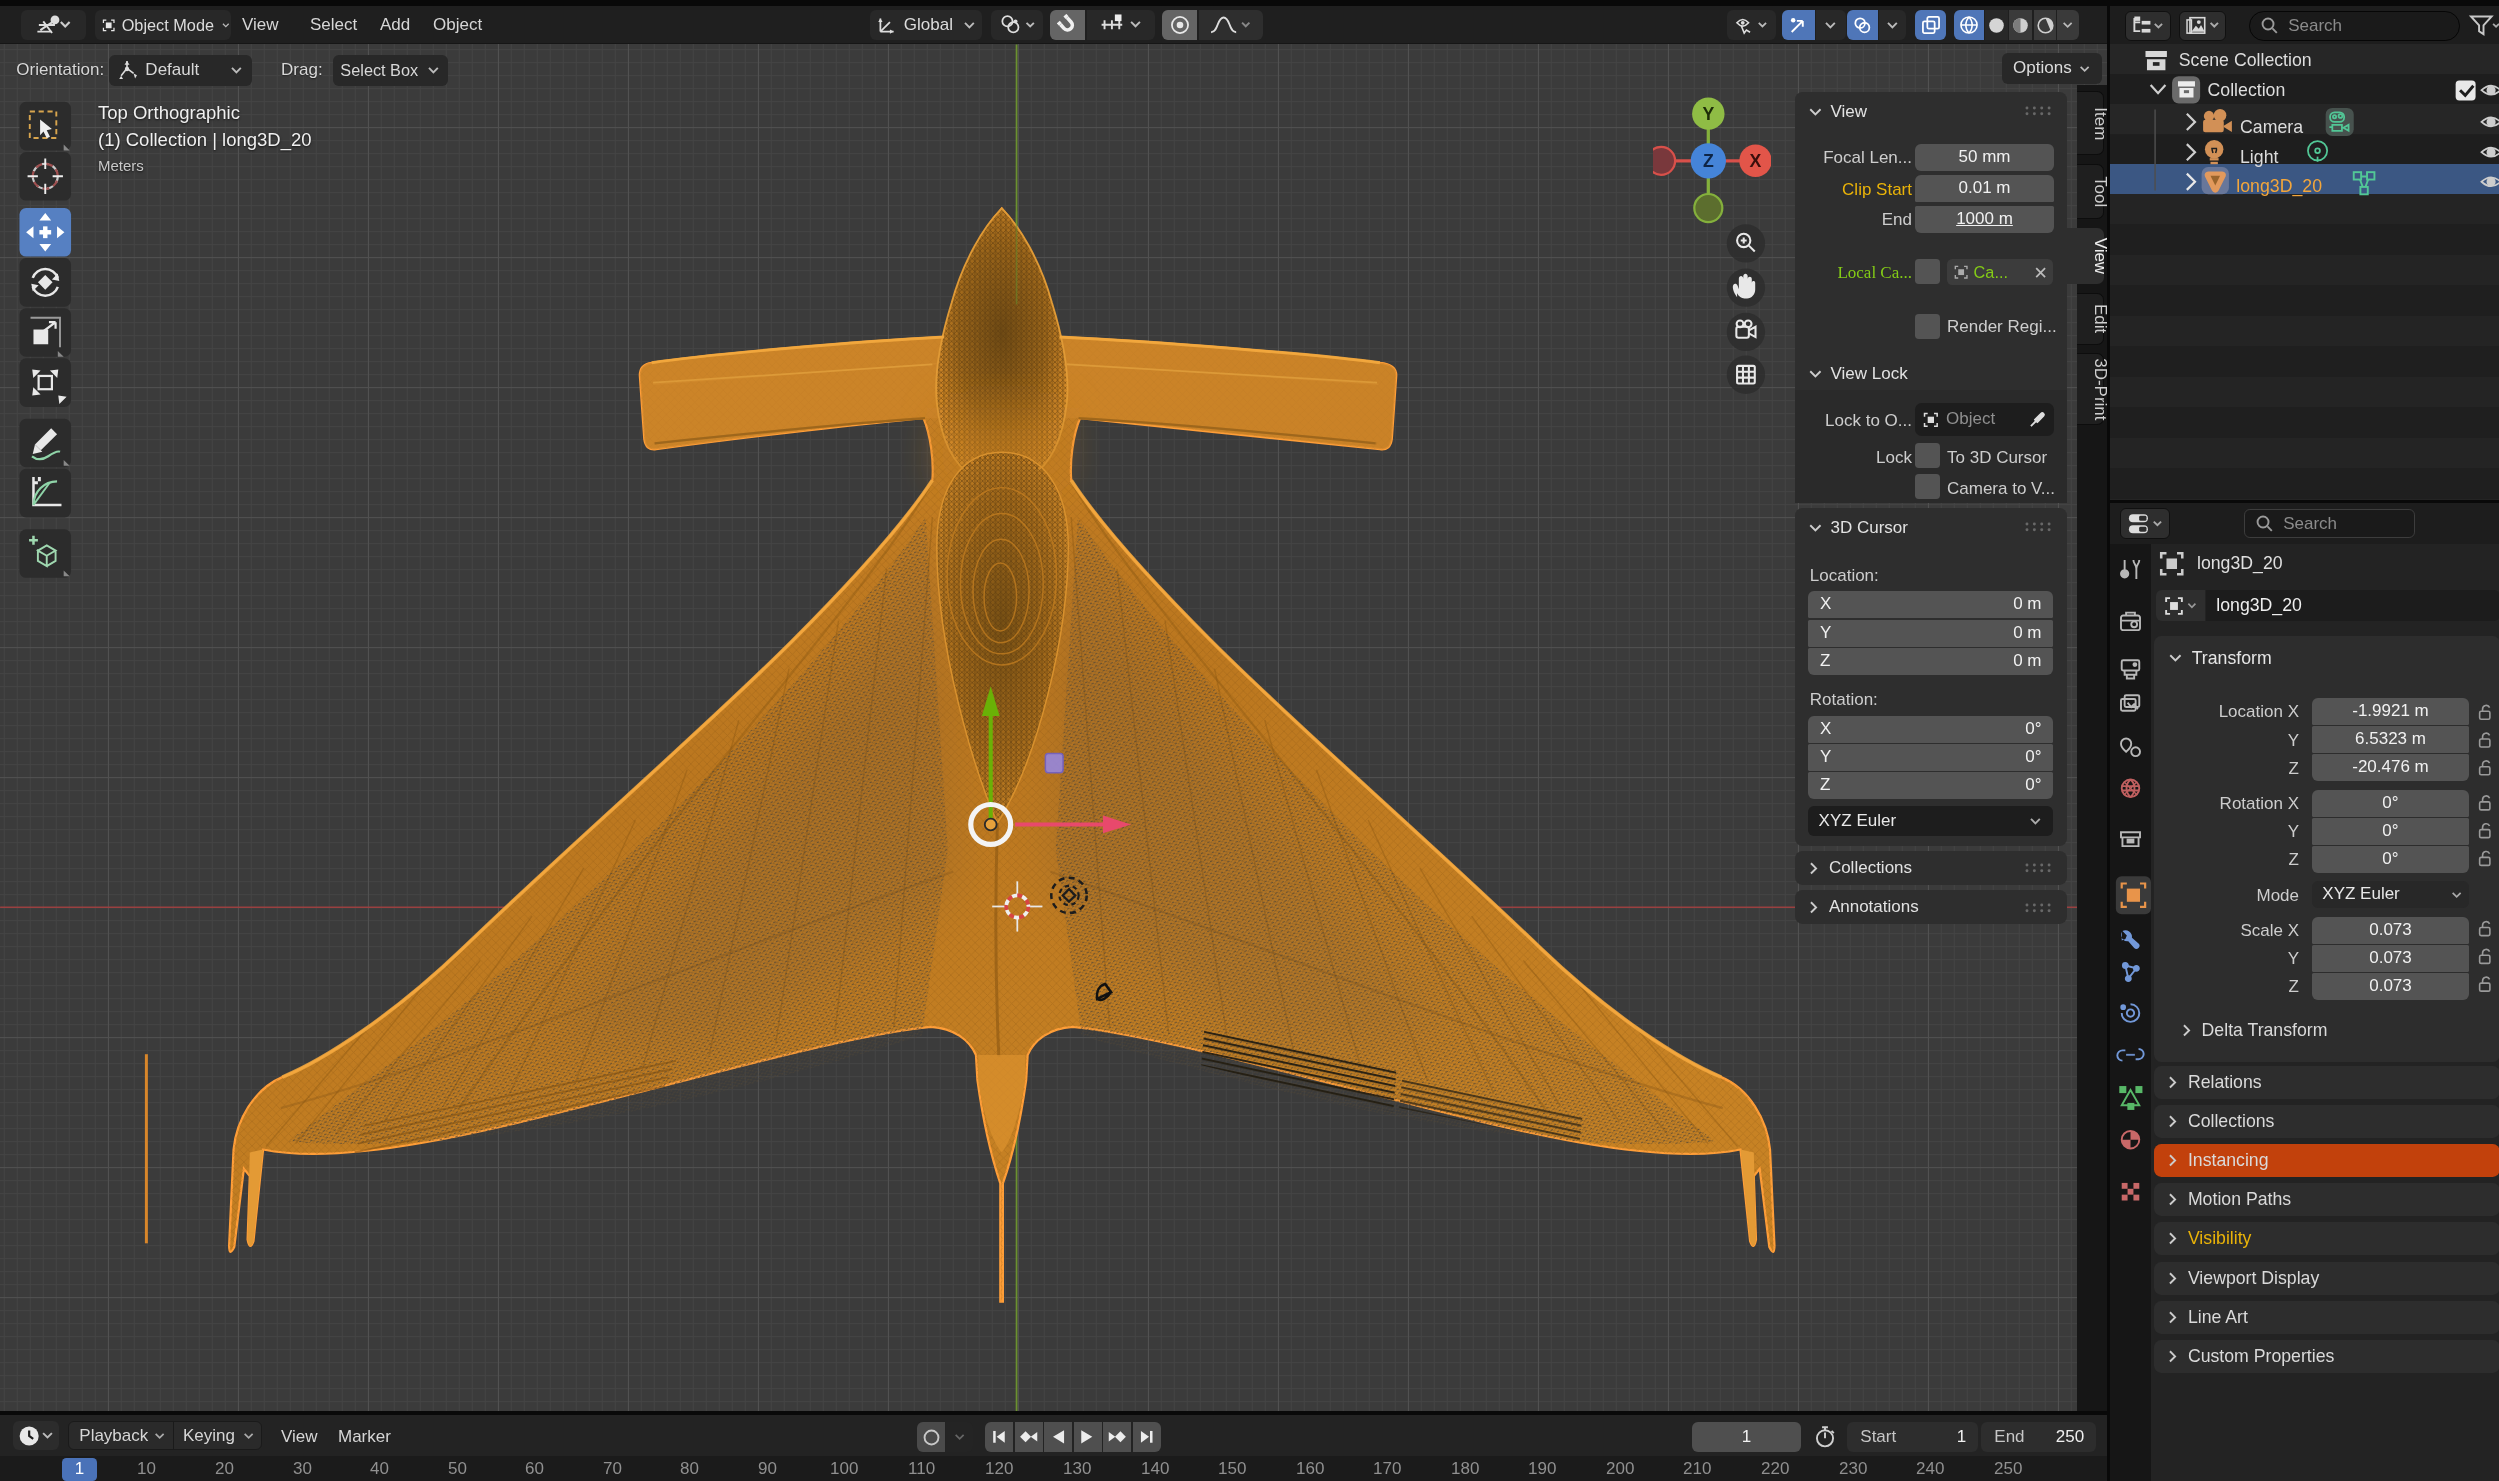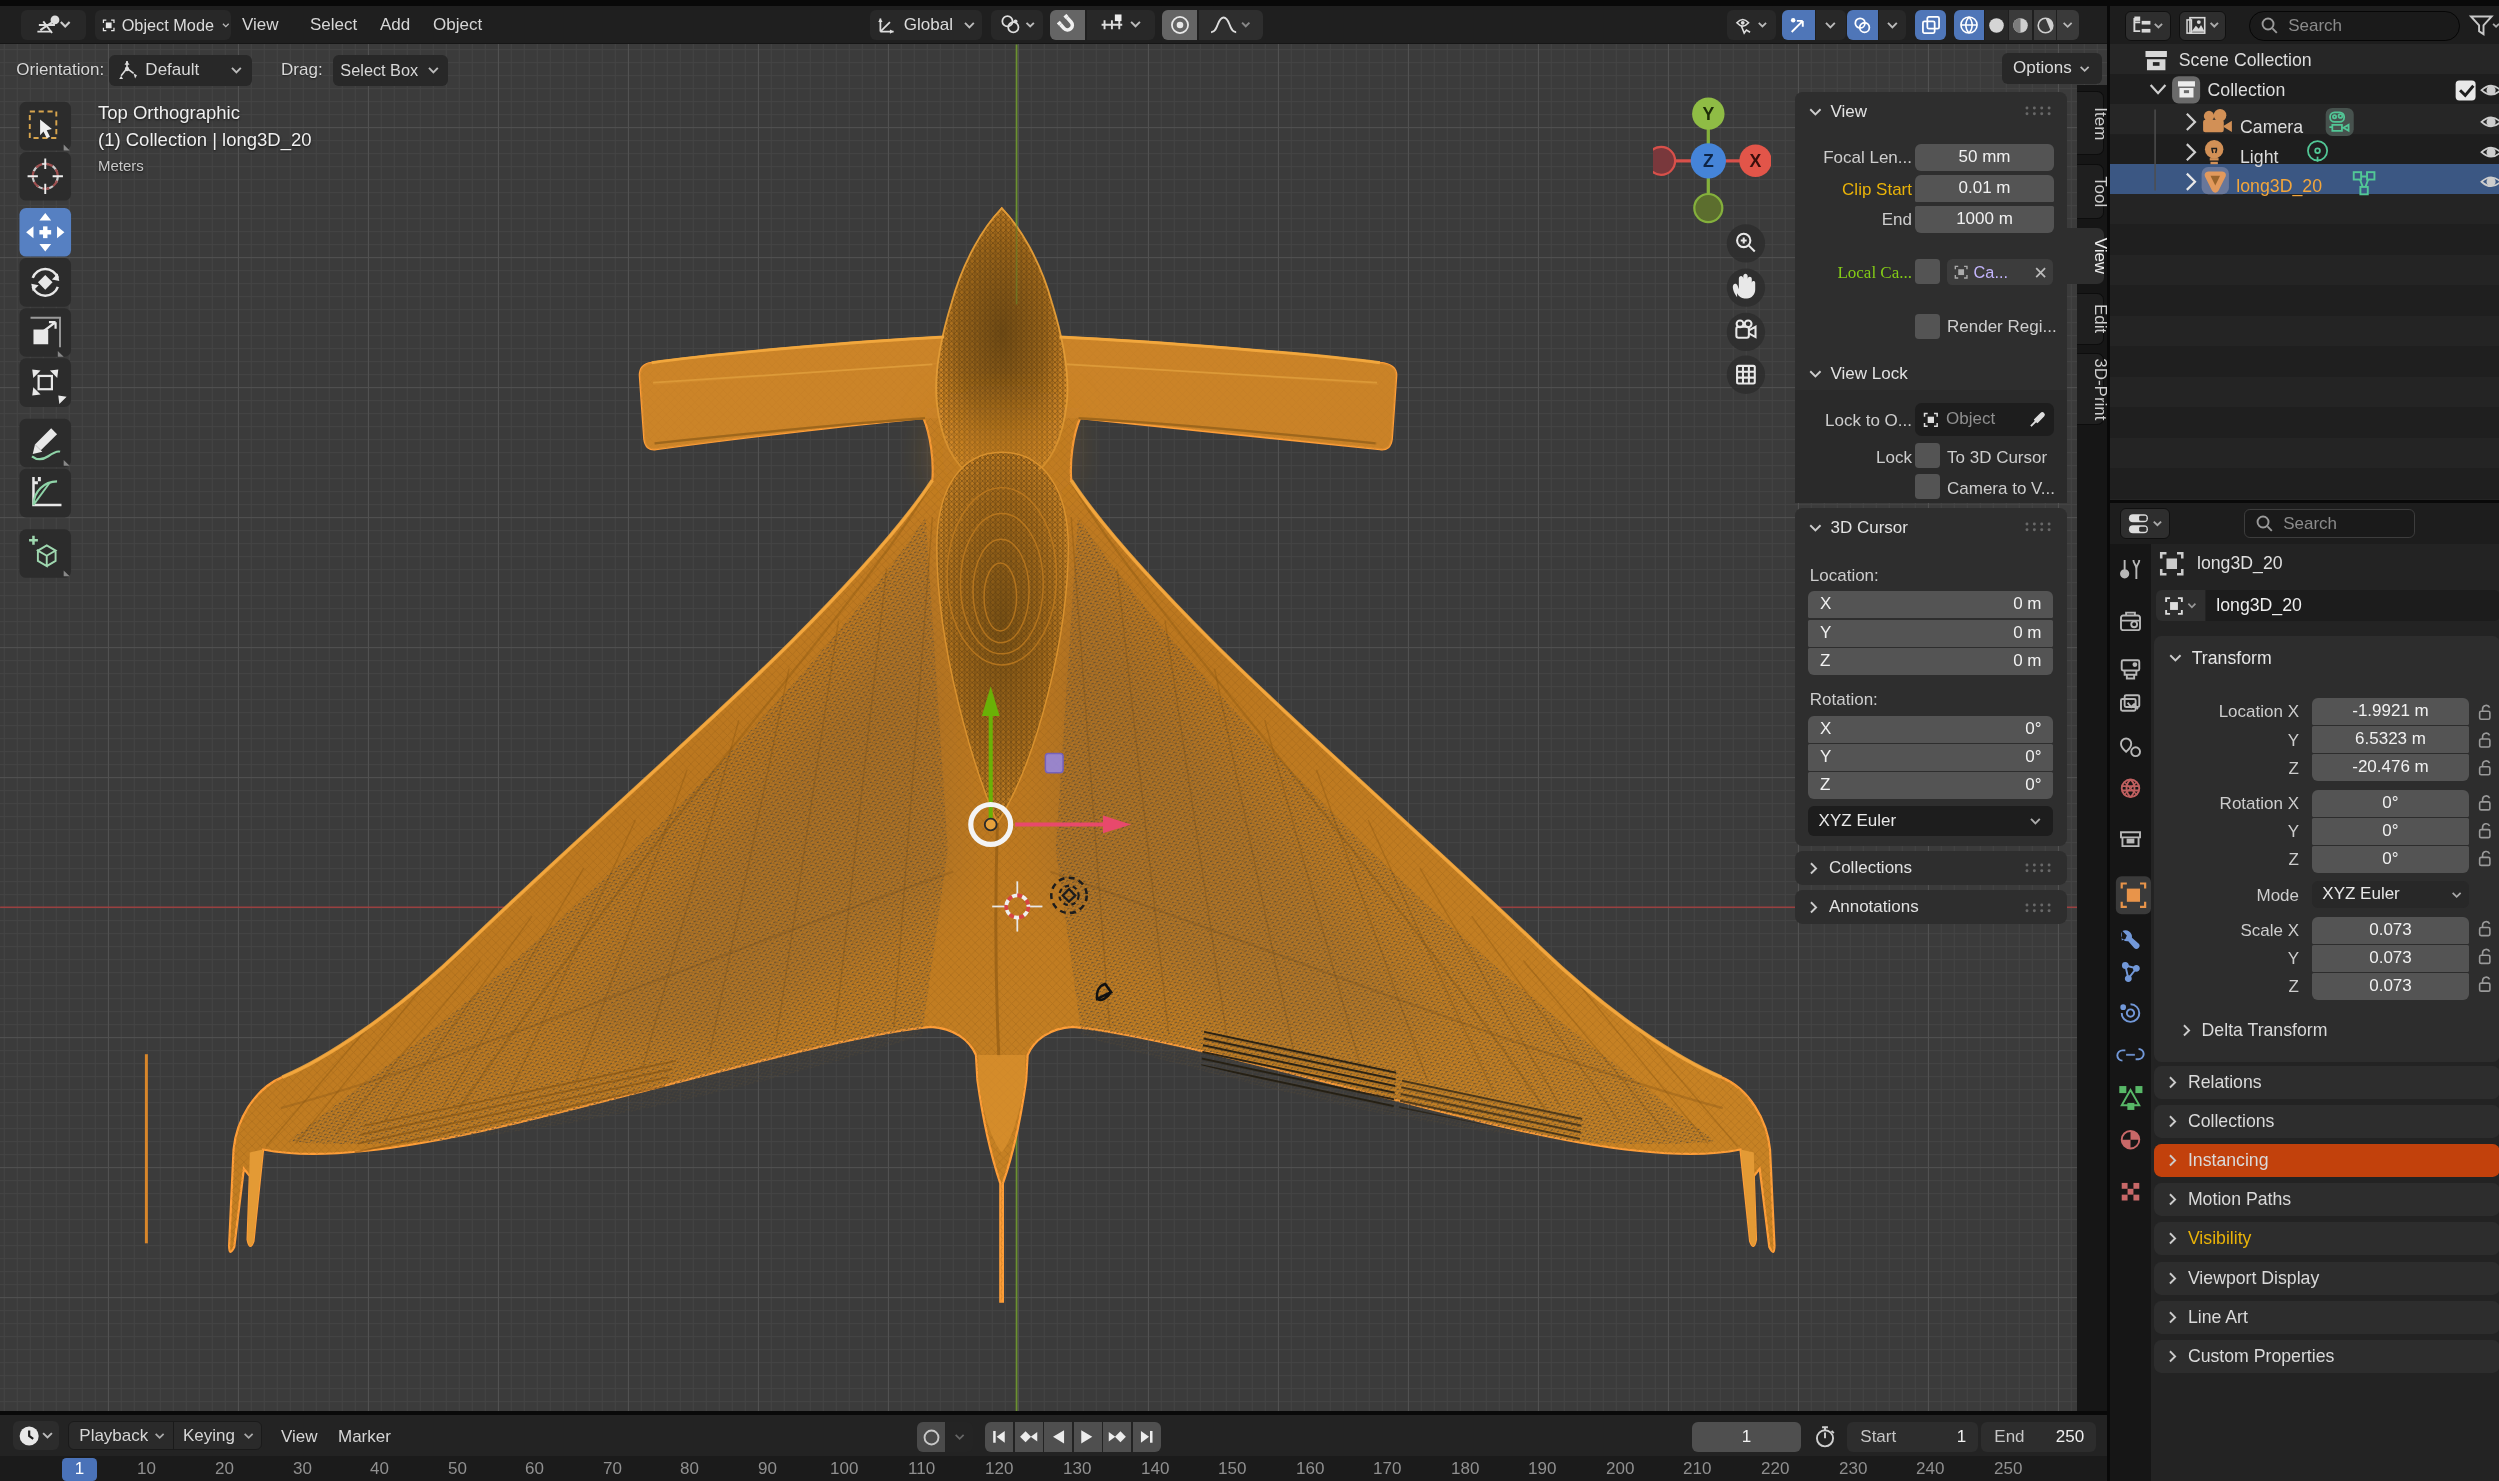--- a/index.html
+++ b/index.html
@@ -543,24 +543,24 @@
             <circle cx="14" cy="12" r="2"></circle>
             <circle cx="24" cy="12" r="2"></circle>
             <circle cx="34" cy="12" r="2"></circle>
           </g>
       </svg>
       <div style="position:absolute;right:155px;top:56px;color:#cdcdcd;">Focal Len...</div>
       <div class="fld" style="left:120px;top:52px;width:139px;height:27px;border-radius:5.9px;">50 mm</div>
       <div style="position:absolute;right:155px;top:88px;color:#eab308;">Clip Start</div>
       <div class="fld" style="left:120px;top:83px;width:139px;height:27px;border-radius:5.9px 5.9px 1.5px 1.5px;">0.01 m</div>
       <div style="position:absolute;right:155px;top:118px;color:#cdcdcd;">End</div>
-      <div class="fld" style="left:120px;top:114px;width:139px;height:27px;border-radius:1.5px 1.5px 5.9px 5.9px;">1000 m</div>
+      <div class="fld" style="left:120px;top:114px;width:139px;height:27px;border-radius:1.5px 1.5px 5.9px 5.9px;text-decoration:underline;">1000 m</div>
       <div style="position:absolute;right:155px;top:171px;color:#84cc16;font-family:Liberation Serif, serif;">Local Ca...</div>
       <div class="fld" style="left:120px;top:167px;width:25px;height:25px;"></div>
-      <div style="position:absolute;left:152px;top:167px;width:106px;height:26.6px;background:#3c3c3c;border-radius:5.2px;display:flex;align-items:center;padding:0 5.9px;color:#c4b5fd;">
+      <div style="position:absolute;left:152px;top:167px;width:106px;height:26.6px;background:#3c3c3c;border-radius:5.2px;display:flex;align-items:center;padding:0 5.9px;color:#84cc16;">
         <svg width="16.3" height="16.3" viewBox="0 0 28 28" style="margin-right:4.4px">
           <rect x="9" y="9" width="10" height="10" fill="#aaa"></rect>
           <path d="M4 9V4h5 M19 4h5v5 M24 19v5h-5 M9 24H4v-5" stroke="#aaa" stroke-width="2.4" fill="none"></path>
         </svg>
         <span style="font-size:16.3px">Ca...</span>
         <svg width="13.3" height="13.3" viewBox="0 0 18 18" style="margin-left:auto">
             <path d="M3 3l12 12M15 3L3 15" stroke="#bbb" stroke-width="2.4"></path>
           </svg>
       </div>
       <div class="fld" style="left:120px;top:222px;width:25px;height:25px;"></div>

